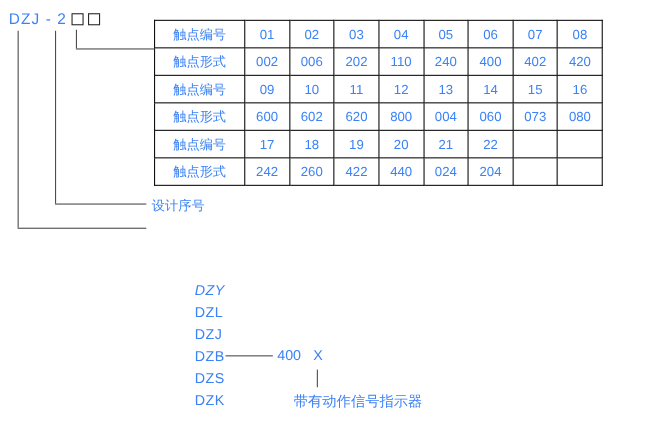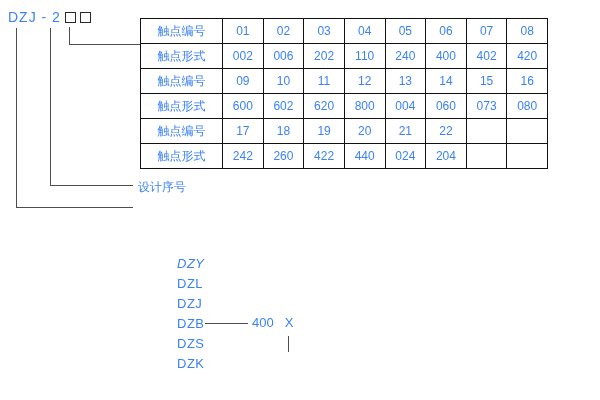--- a/index.html
+++ b/index.html
@@ -189,14 +189,15 @@
   <div class="series-item" style="top:316px;">DZB</div>
   <div class="series-item" style="top:336px;">DZS</div>
   <div class="series-item" style="top:356px;">DZK</div>
 
   <div class="hline" style="left:205px; top:323px; width:43px;"></div>
   <div class="dzb-value-group">
     <span>400</span>
     <span>X</span>
   </div>
   <div class="vline" style="left:288px; top:336px; height:16px;"></div>
+  <div class="indicator-note">带有动作信号指示器</div>
 
 </div>
 
 </body></html>

